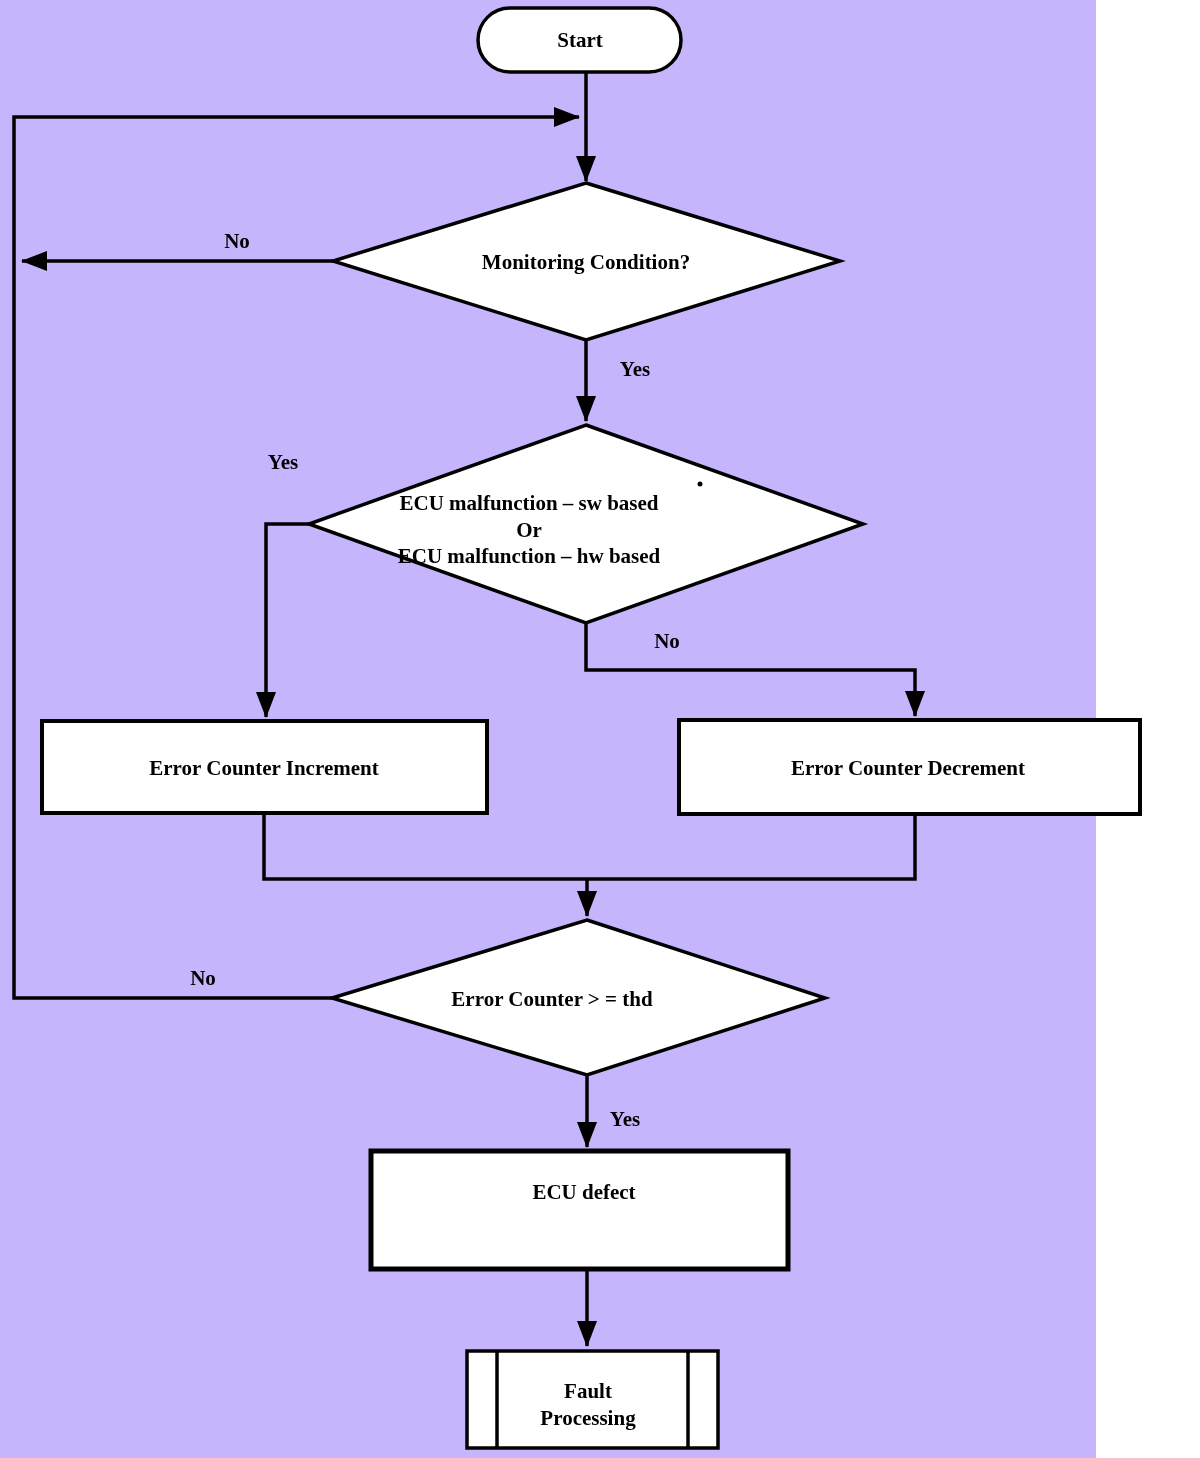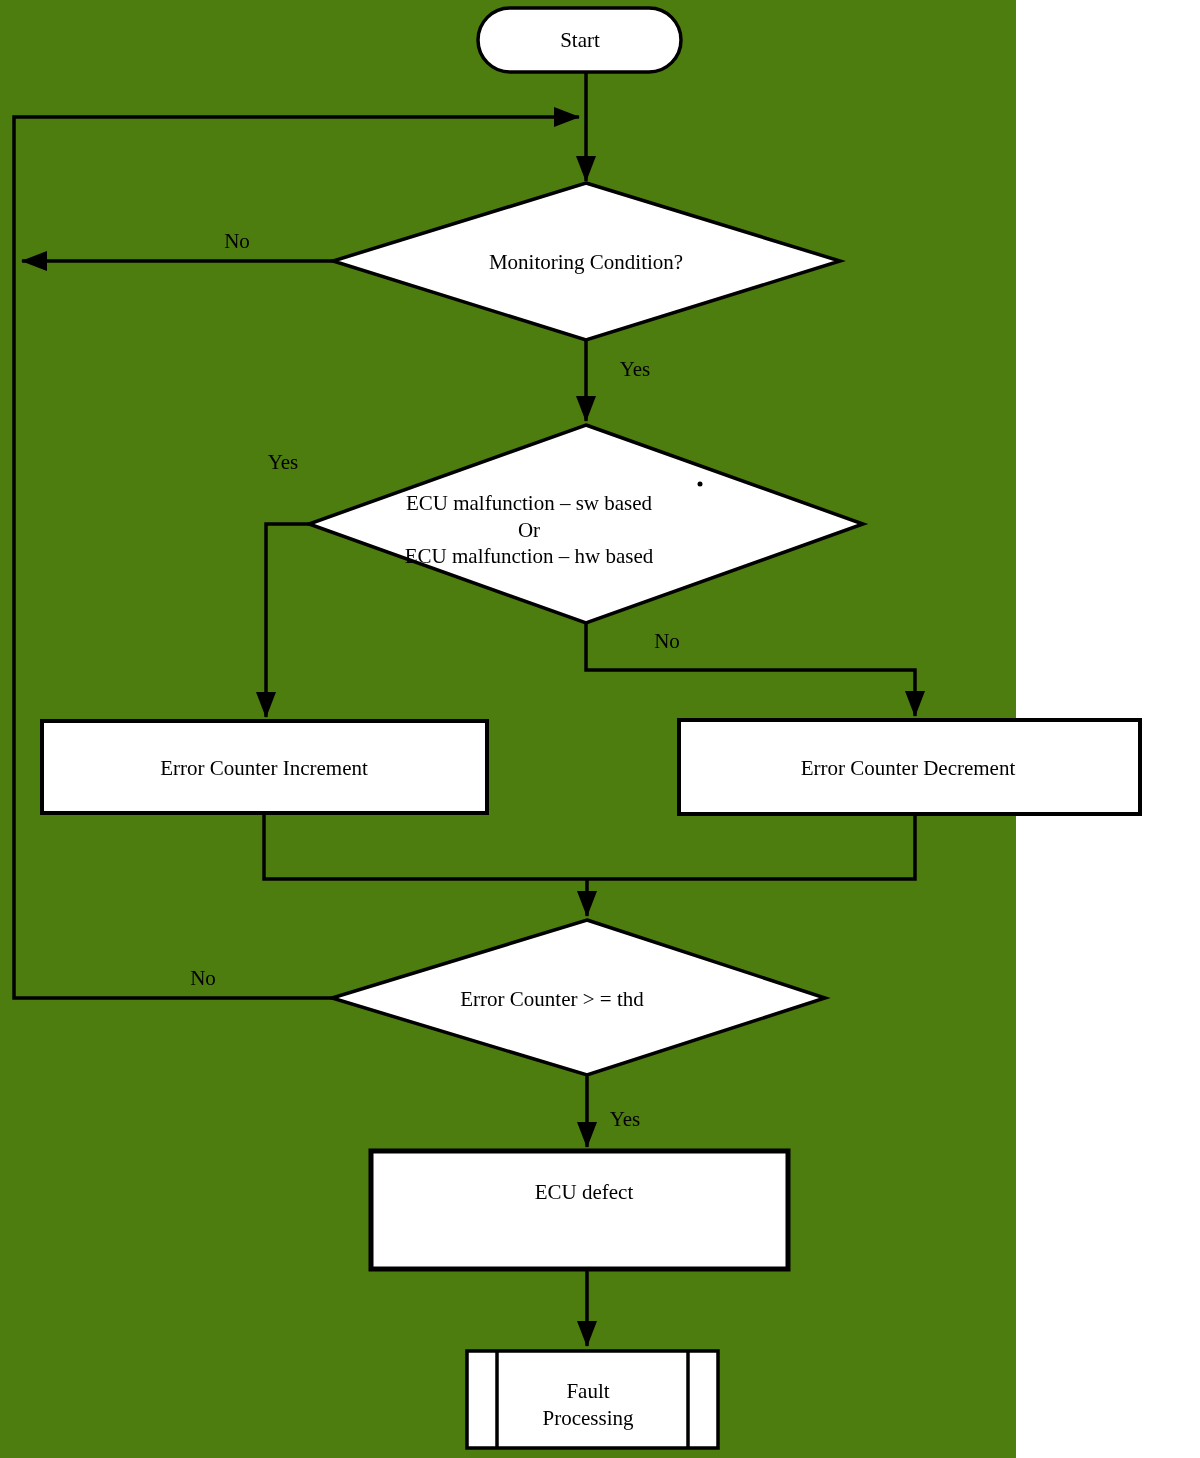--- a/index.html
+++ b/index.html
@@ -1,25 +1,26 @@
 <!DOCTYPE html>
 <html><head>
 <meta charset="utf-8">
 <style>
   html, body {
     margin: 0;
     padding: 0;
     background: #ffffff;
   }
   .page {
-    width: 1016px;
+    width: 1096px;
     height: 1458px;
-    background: #4d7c0f;
+    background: #c4b5fd;
     position: relative;
     font-family: "Liberation Serif", "DejaVu Serif", serif;
+    font-weight: bold;
   }
   svg { display: block; }
   .edge {
     fill: none;
     stroke: #000000;
     stroke-width: 3.5;
   }
   .shape {
     fill: #ffffff;
     stroke: #000000;

